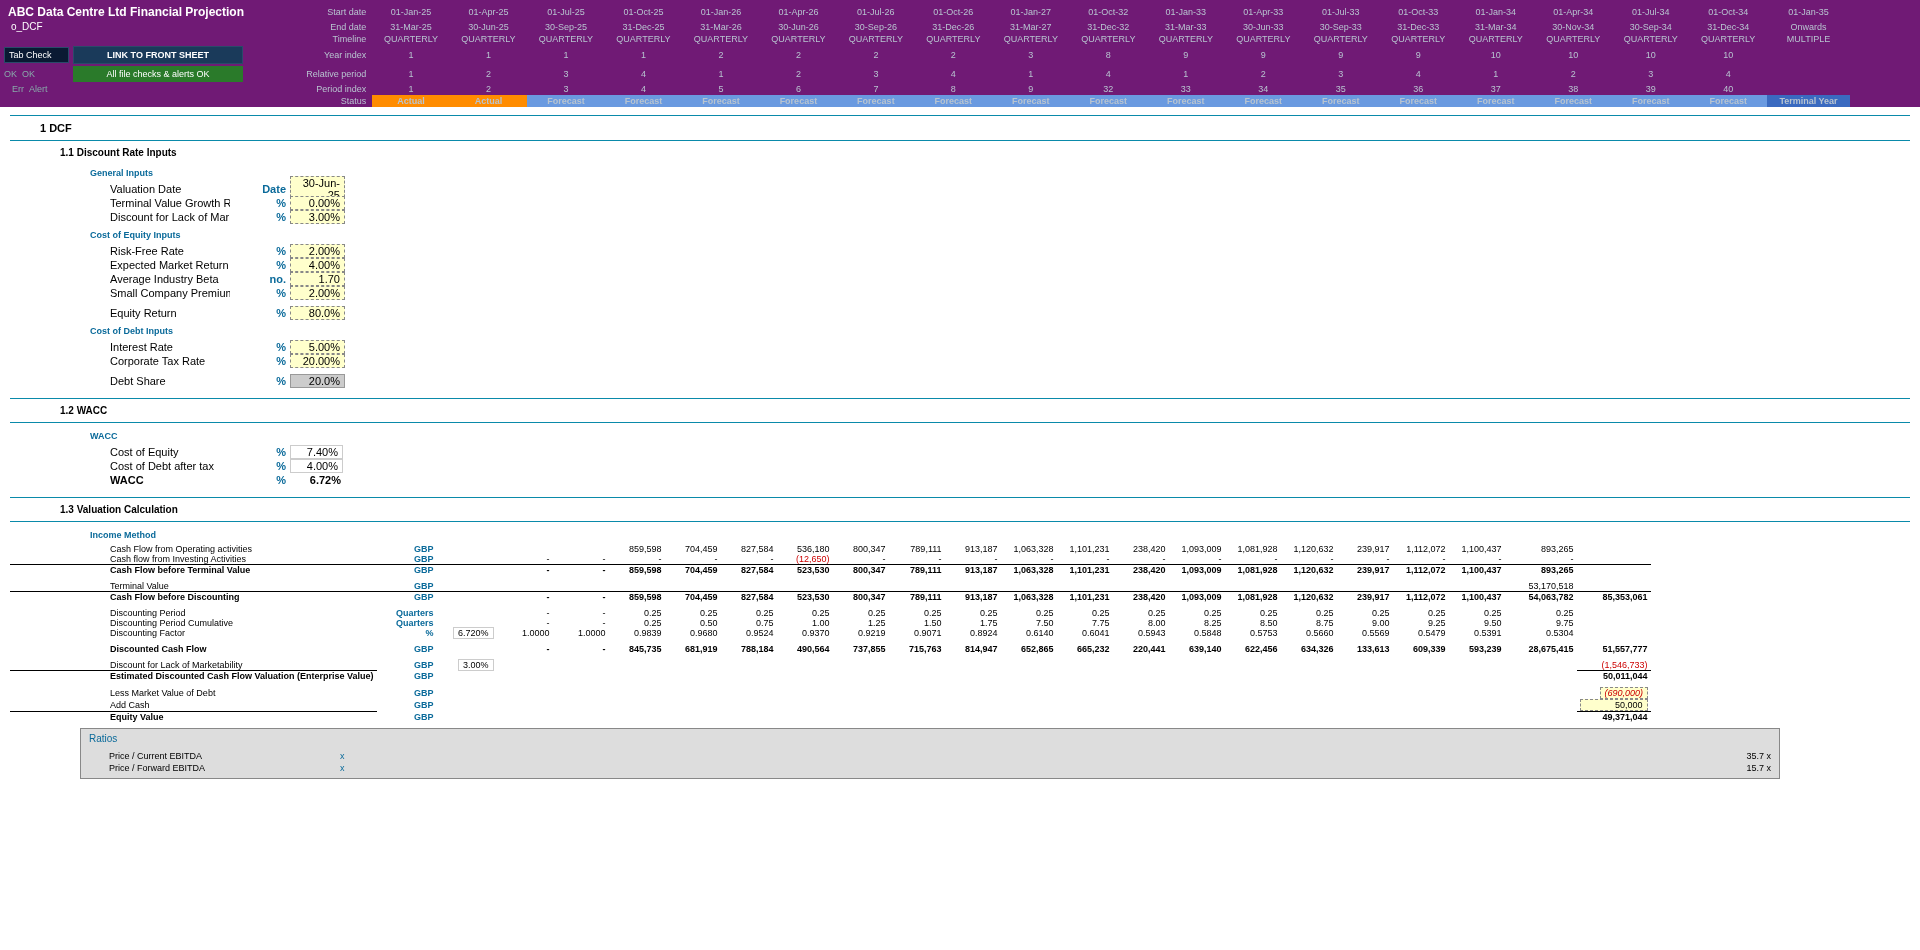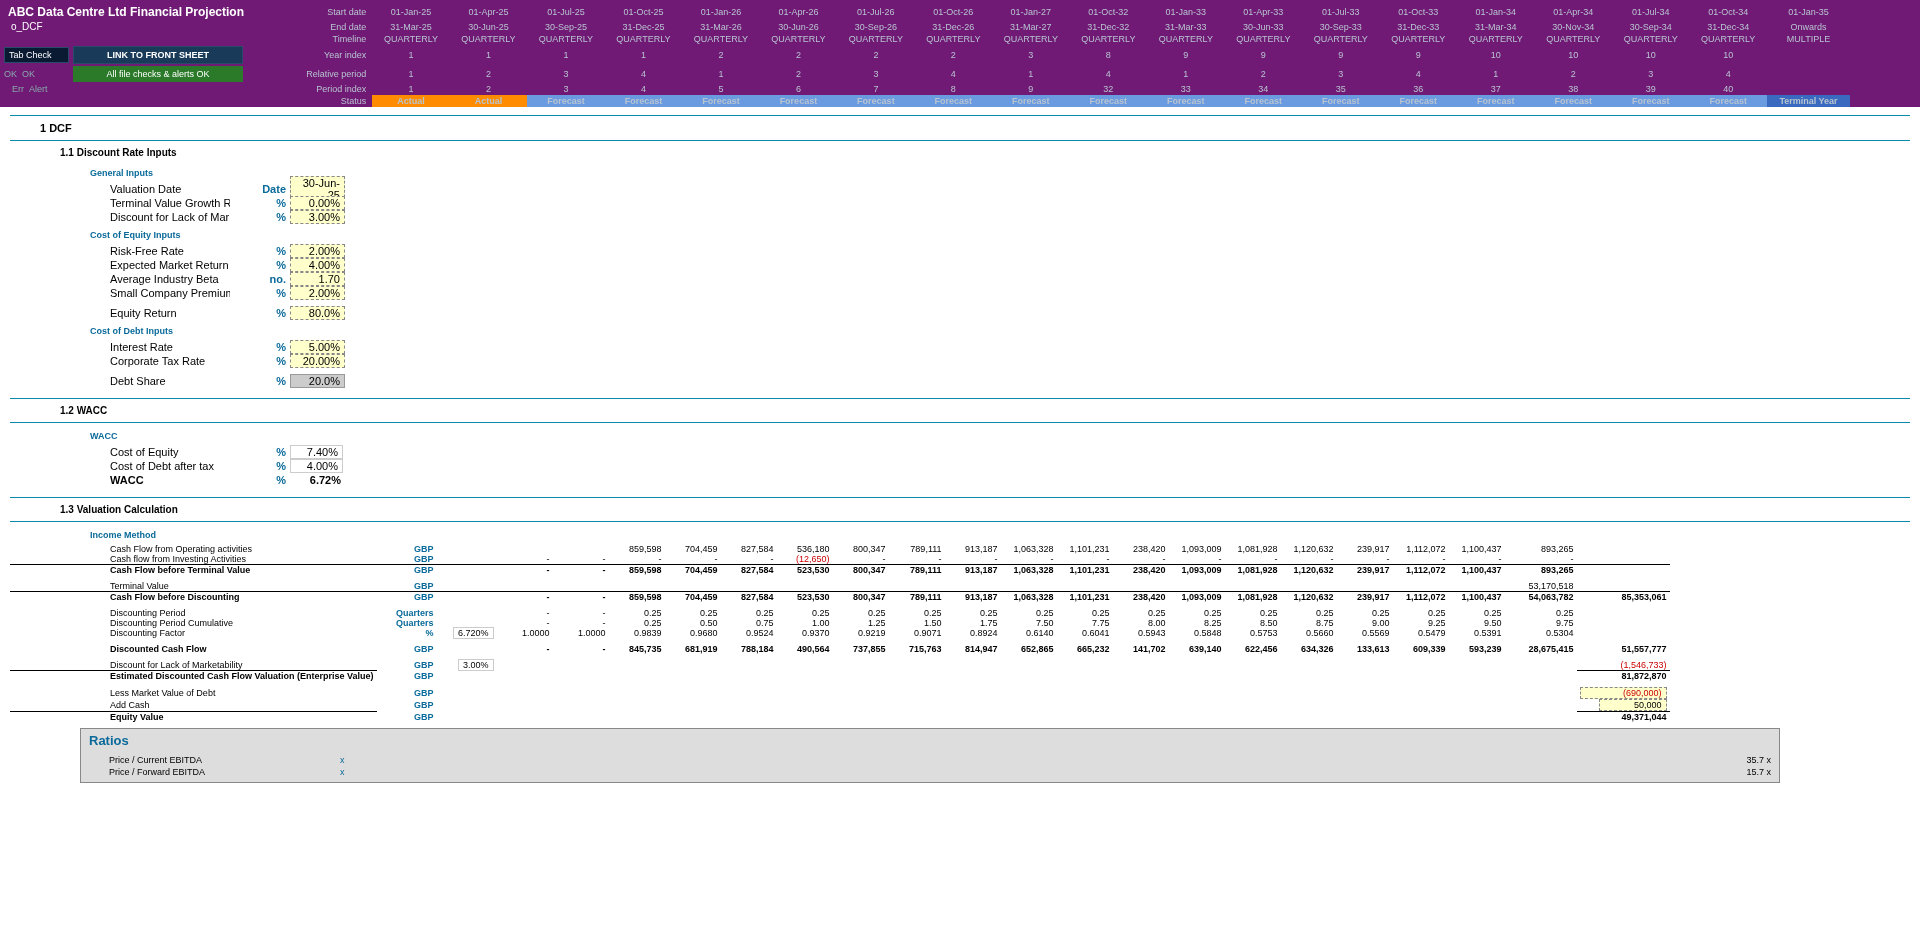--- a/index.html
+++ b/index.html
@@ -58,21 +58,21 @@
   .data-grid td.lbl { text-align:left; width:220px; padding-left:100px;}
   .data-grid td.unit { width:60px; text-align:right; color:#0a6a9a; font-weight:bold;}
   .data-grid td.inp { width:60px; }
   .data-grid .wide { width:72px; }
   .row-bold td { font-weight:bold; }
   .row-uline td { border-bottom:1px solid #000; }
 
   .ratios-box {
     margin:6px 0 0 70px; width:1700px; background:#ddd; border:1px solid #888; padding:4px 8px;
   }
-  .ratios-box .rtitle { color:#0a6a9a; font-weight:bold; font-size:13px;}
+  .ratios-box .rtitle { color:#0a6a9a; font-weight:normal; font-size:10px;}
   .ratios-box .rline { display:flex; justify-content:space-between; padding:1px 0;}
 
   .hr-teal { border-top:1.5px solid #0a8aaa; margin:2px 0;}
 </style>
 </head>
 <body>
 
 <div class="header">
 <table>
   <tbody>
@@ -573,21 +573,21 @@
           <td>-</td>
           <td>845,735</td>
           <td>681,919</td>
           <td>788,184</td>
           <td>490,564</td>
           <td>737,855</td>
           <td>715,763</td>
           <td>814,947</td>
           <td>652,865</td>
           <td>665,232</td>
-          <td>141,702</td>
+          <td>220,441</td>
           <td>639,140</td>
           <td>622,456</td>
           <td>634,326</td>
           <td>133,613</td>
           <td>609,339</td>
           <td>593,239</td>
           <td class="wide">28,675,415</td>
           <td class="wide">51,557,777</td>
     </tr>
     <tr>
@@ -598,31 +598,31 @@
           <td class="unit">GBP</td>
           <td class="inp"><span class="calc-white">3.00%</span></td>
       <td colspan="19"></td>
           <td class="wide neg" style="border-bottom:1px solid #000;">(1,546,733)</td>
     </tr>
     <tr class="row-bold">
       <td class="lbl">Estimated Discounted Cash Flow Valuation (Enterprise Value)</td>
           <td class="unit">GBP</td>
           <td class="inp"></td>
       <td colspan="19"></td>
-          <td class="wide">81,872,870</td>
+          <td class="wide">50,011,044</td>
     </tr>
     <tr>
           <td colspan="24" style="height:6px"></td>
         </tr>
     <tr>
       <td class="lbl">Less Market Value of Debt</td>
           <td class="unit">GBP</td>
           <td class="inp"></td>
       <td colspan="19"></td>
-          <td class="wide"><span class="input-yellow neg" style="display:inline-block;width:87px;">(690,000)</span></td>
+          <td class="wide"><span class="input-yellow neg" style="display:inline-block;width:48px;font-style:italic;">(690,000)</span></td>
     </tr>
     <tr>
       <td class="lbl" style="border-bottom:1px solid #000;">Add Cash</td>
           <td class="unit">GBP</td>
           <td class="inp"></td>
       <td colspan="19"></td>
           <td class="wide" style="border-bottom:1px solid #000;"><span class="input-yellow" style="display:inline-block;width:68px;">50,000</span></td>
     </tr>
     <tr class="row-bold">
       <td class="lbl">Equity Value</td>

